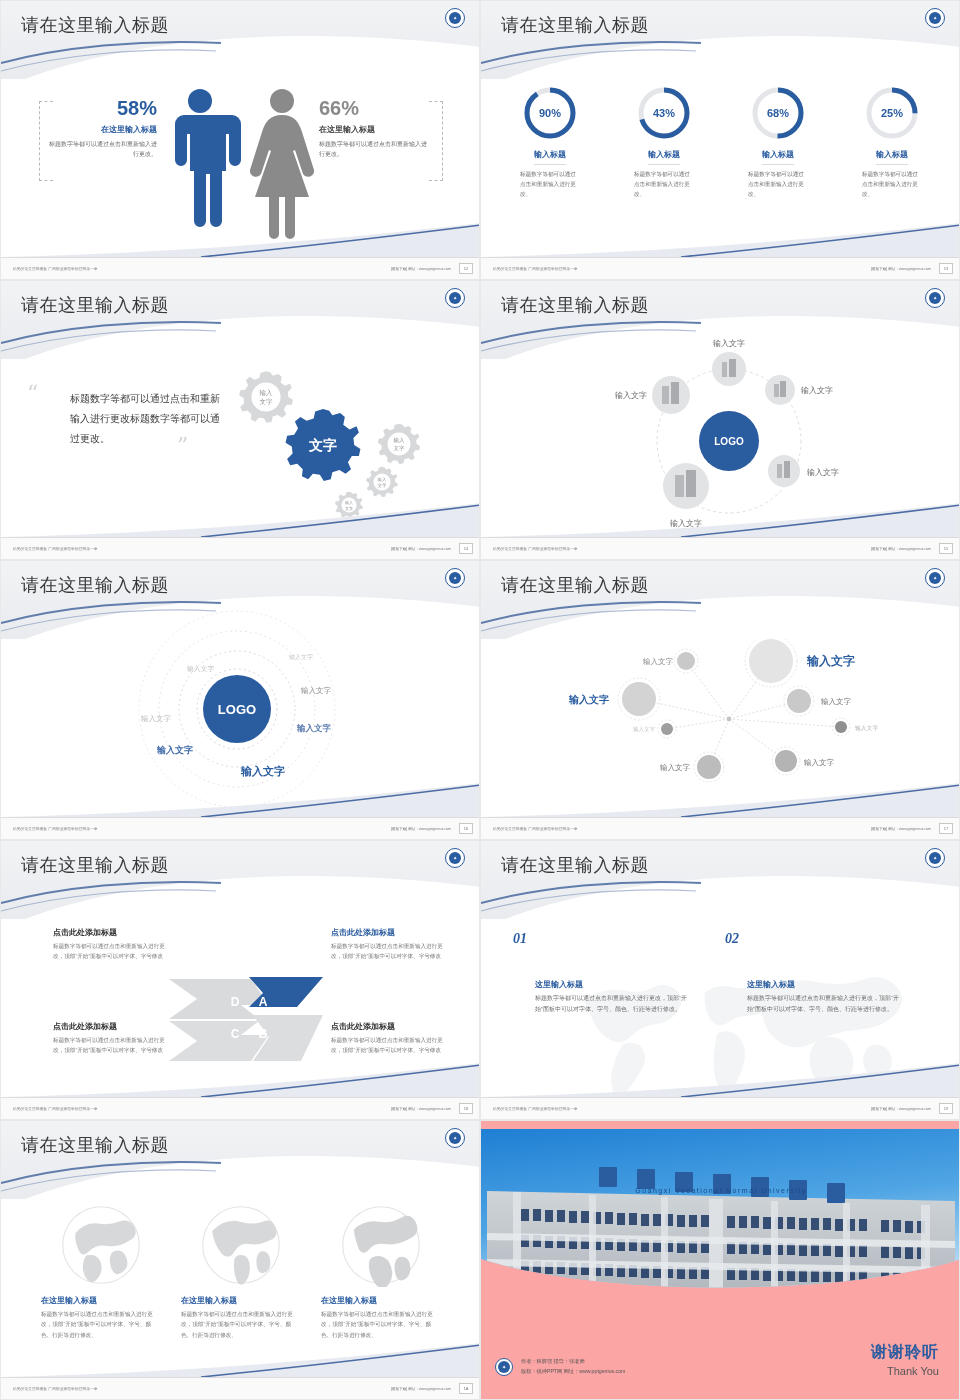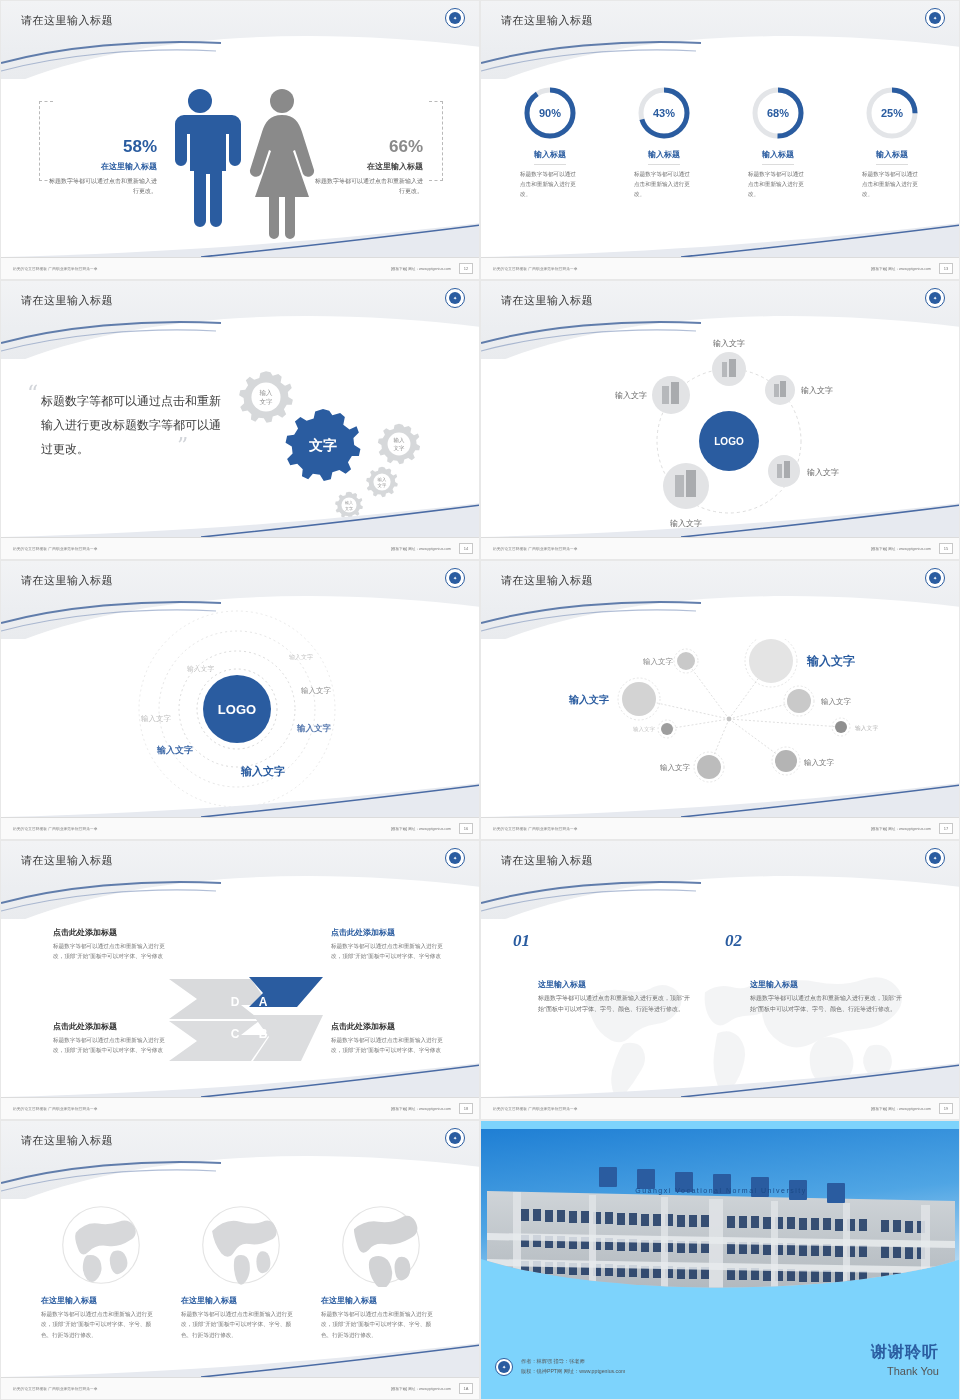--- a/index.html
+++ b/index.html
@@ -24,21 +24,21 @@
   }
   
   .hdr-bg {
     position:absolute; left:0; top:0; width:480px; height:78px;
     background: linear-gradient(180deg,#f2f3f5 0%, #eceef1 60%, #e9ebee 100%);
     overflow:hidden;
   }
   .hdr-curve { position:absolute; left:0; top:0; width:480px; height:90px; }
   .slide-title {
     position:absolute; left:20px; top:12px;
-    font-size:11px; color:#3a3a3a; letter-spacing:.5px;
+    font-size:18px; color:#3a3a3a; letter-spacing:.5px;
     font-family:Liberation Mono, monospace;
   }
   .logo-badge {
     position:absolute; right:14px; top:7px; width:20px; height:20px;
     border-radius:50%; background:#ffffff;
     border:1.6px solid #2a5ca0;
     display:flex; align-items:center; justify-content:center;
   }
   .logo-badge .inner {
     width:12px;height:12px;border-radius:50%;
@@ -58,28 +58,28 @@
   .ftr-right { position:absolute; right:30px; font-size:3.6px; color:#777; }
   .pagenum {
     position:absolute; right:8px; width:14px;height:11px;
     border:1px solid #c8c8c8; background:#fff;
     font-size:4px; color:#777;
     display:flex;align-items:center;justify-content:center;
   }
   .body-area { position:absolute; left:0; top:78px; width:480px; height:180px; }
 
   
-  .pct { font-size:17px; font-weight:bold;margin-top:40px; }
+  .pct { font-size:20px; font-weight:bold; }
   .pct.blue { color:#2a5ca0; }
   .pct.gray { color:#8a8a8a; }
   .sub-blue { font-size:8px; font-weight:bold; color:#2a5ca0; margin-top:4px; }
   .sub-gray { font-size:8px; font-weight:bold; color:#444; margin-top:4px; }
   .desc-sm { font-size:6px; color:#6e6e6e; line-height:1.65; margin-top:5px; }
   .s1-left { position:absolute; left:48px; top:18px; width:108px; text-align:right; }
-  .s1-right { position:absolute; left:310px; top:18px; width:112px; text-align:right; }
+  .s1-right { position:absolute; left:318px; top:18px; width:112px; text-align:left; }
   .dash-box-l { position:absolute; left:38px; top:22px; width:14px; height:80px;
     border-left:1px dashed #b9b9b9; border-top:1px dashed #b9b9b9; border-bottom:1px dashed #b9b9b9;}
   .dash-box-r { position:absolute; right:38px; top:22px; width:14px; height:80px;
     border-right:1px dashed #b9b9b9; border-top:1px dashed #b9b9b9; border-bottom:1px dashed #b9b9b9;}
   .figs { position:absolute; left:0; top:0; width:480px; height:180px; }
 
   
   .donut-row { position:absolute; left:0; top:6px; width:480px; display:flex; justify-content:center; gap:22px; }
   .donut-col { width:92px; text-align:center; }
   .donut-wrap { position:relative; width:56px; height:56px; margin:0 auto; }
@@ -88,38 +88,38 @@
     font-size:11px; font-weight:bold; color:#2a5ca0;
   }
   .donut-lbl { font-size:8px;font-weight:bold;color:#2a5ca0;margin-top:8px;
     padding-bottom:4px; border-bottom:1px solid #dcdcdc; display:inline-block; }
   .donut-desc { font-size:5.6px;color:#6e6e6e;line-height:1.75;margin-top:5px;
     width:60px; margin-left:auto;margin-right:auto; text-align:left; }
 
   
   .quote-mark { font-size:22px;color:#d2d5da;font-family:"DejaVu Serif",serif; line-height:.8; }
   .s3-text { position:absolute; left:26px; top:30px; width:200px; }
-  .s3-body { font-size:12px;color:#3b3b3b;line-height:2.0; margin-left:14px; }
+  .s3-body { font-size:10px;color:#3b3b3b;line-height:2.0; margin-left:43px; }
 
   
   .q-title { font-size:8px;font-weight:bold;color:#333; }
   .q-title.blue { color:#2a5ca0; }
   .q-desc { font-size:5.6px;color:#757575;line-height:1.85;margin-top:3px; }
 
   
-  .num { font-size:17px;font-style:italic;font-weight:bold;color:#2a5ca0;font-family:"Liberation Serif",serif; }
+  .num { font-size:14px;font-style:italic;font-weight:bold;color:#2a5ca0;font-family:"Liberation Serif",serif; }
   .n-title { font-size:8px;font-weight:bold;color:#2a5ca0;margin-top:48px; }
   .n-desc { font-size:6px;color:#6e6e6e;line-height:1.9;margin-top:3px; }
 
   
   .g-title { font-size:8px;font-weight:bold;color:#2a5ca0; }
   .g-desc { font-size:5.6px;color:#757575;line-height:1.85;margin-top:3px; }
 
   
-  .s10 { background:#7dd3fc;padding-left:42px; }
+  .s10 { background:#fca5a5;padding-left:42px; }
   .photo { position:absolute; left:0; top:8px; width:480px; height:175px; overflow:hidden; }
   .thanks-cn { font-size:16px;font-weight:bold;color:#2a5ca0;letter-spacing:1px; text-align:right;}
   .thanks-en { font-size:11px;color:#555; text-align:right; margin-top:2px;}
   .credit { font-size:5.2px;color:#555;line-height:1.9; }
 </style>
 </head>
 <body>
 
 <div class="deck">
 

